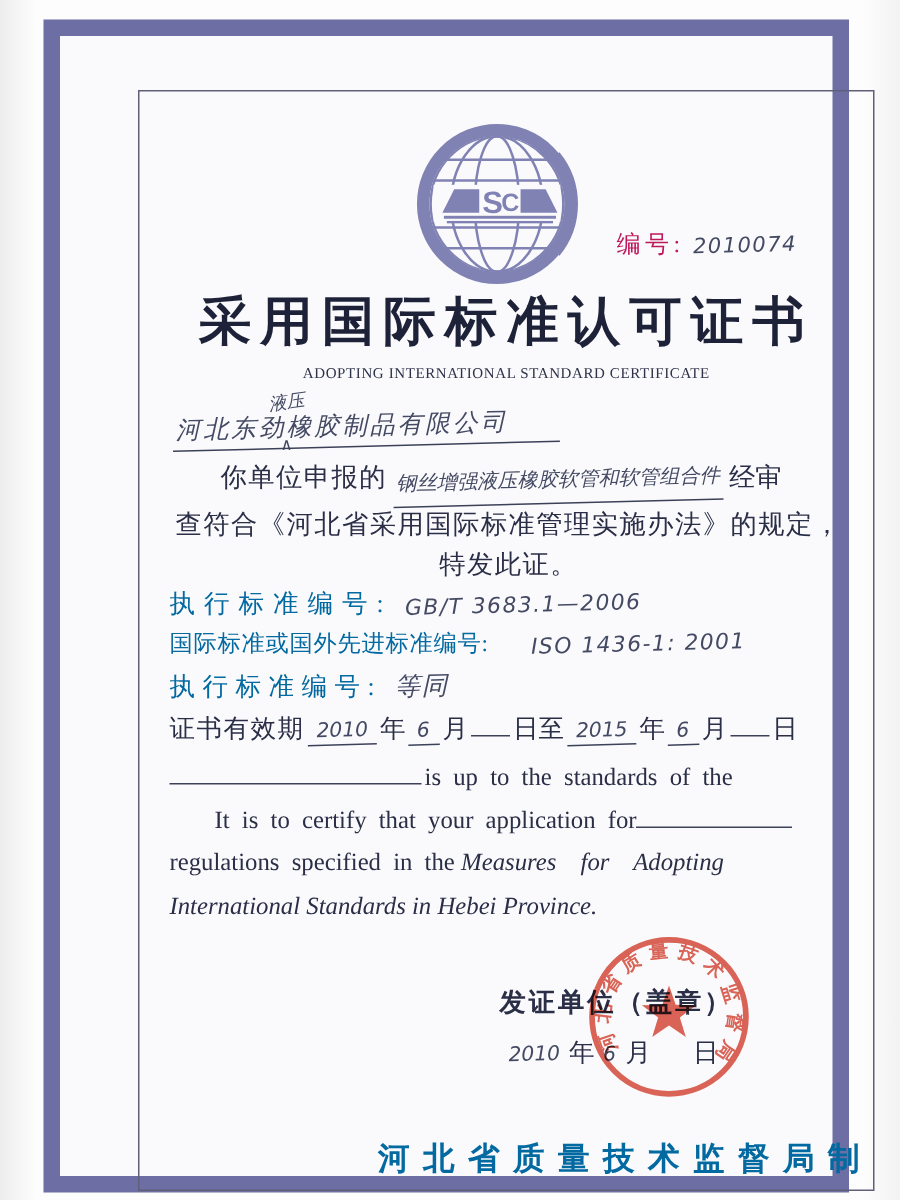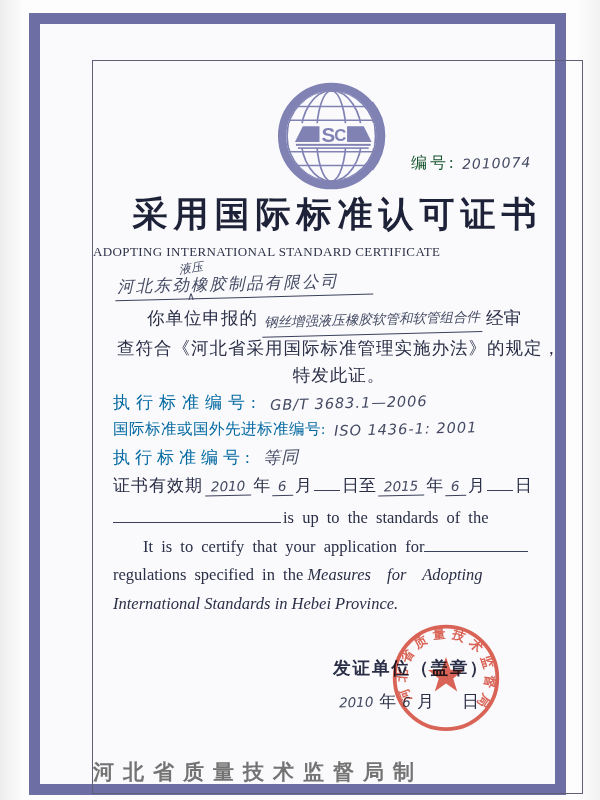--- a/index.html
+++ b/index.html
@@ -17,35 +17,35 @@
     background:#fafafc;
   }
   .inner-frame{
     position:absolute;left:52px;top:36px;width:491px;height:734px;
     border:1.5px solid #5f6078;box-sizing:border-box;
   }
   
   .logo{position:absolute;left:50%;top:16px;transform:translateX(-54%);width:118px;height:118px;}
   
   .serial{position:absolute;left:318px;top:92px;white-space:nowrap;display:flex;align-items:baseline;gap:6px;}
-  .serial-label{font-size:16px;letter-spacing:3px;color:#14532d;}
+  .serial-label{font-size:16px;letter-spacing:3px;color:#be185d;}
   
   .hw{
     font-family:"DejaVu Sans",sans-serif;font-style:italic;
     color:#444a63;transform:rotate(-1.5deg);display:inline-block;
   }
   .serial .hw{font-size:14px;letter-spacing:1px;}
   
   .title{
     position:absolute;top:130px;left:0;width:100%;text-align:center;
     font-size:35px;font-weight:bold;letter-spacing:6px;color:#1e2238;
   }
   .subtitle{
-    position:absolute;top:183px;left:0;width:100%;text-align:left;
-    font-size:13px;letter-spacing:0.4px;color:#2e3248;
+    position:absolute;top:183px;left:0;width:100%;text-align:center;
+    font-size:10px;letter-spacing:0.4px;color:#2e3248;
   }
   
   .company{position:absolute;left:20px;top:203px;width:450px;height:40px;}
   .company .insert{position:absolute;left:66px;top:-4px;font-size:12px;transform:rotate(-8deg);}
   .company .caret{position:absolute;left:74px;top:26px;font-size:11px;color:#444a63;}
   .company .name{
     position:absolute;left:2px;top:9px;font-size:16.5px;letter-spacing:2px;
     border-bottom:1.2px solid #3c415a;padding:0 16px 2px 2px;min-width:240px;
   }
   
@@ -53,21 +53,21 @@
   .para .l1{display:flex;align-items:baseline;white-space:nowrap;}
   .para .indent{letter-spacing:1px;padding-left:34px;}
   .para .product{
     font-size:13.5px;border-bottom:1.2px solid #3c415a;margin:0 4px;
     padding:0 2px 1px 2px;letter-spacing:0;white-space:nowrap;
   }
   .para .l2,.para .l3{letter-spacing:1px;}
   
   .field{position:absolute;left:20px;display:flex;align-items:baseline;white-space:nowrap;}
   .f-standard{top:330px;}
-  .f-intl{top:358px;}
+  .f-intl{top:358px;gap:20px;}
   .f-conformity{top:385px;}
   .field .flabel{font-size:17px;color:#0369a1;}
   .f-standard .flabel{letter-spacing:6px;}
   .f-intl .flabel{font-size:15.5px;letter-spacing:0.5px;}
   .f-conformity .flabel{letter-spacing:5px;}
   .field .hw{font-size:14.5px;margin-left:8px;letter-spacing:1px;}
   .f-conformity .hw{font-size:17px;}
   
   .validity{position:absolute;left:20px;top:413px;display:flex;align-items:baseline;white-space:nowrap;font-size:17px;color:#2a2e46;}
   .validity .hw{font-size:13.5px;border-bottom:1.2px solid #3c415a;padding:0 6px 1px 6px;margin:0 2px;}
@@ -83,22 +83,22 @@
   
   .issuer{position:absolute;left:240px;top:595px;}
   .issuer .ilabel{font-size:17.5px;font-weight:bold;letter-spacing:2px;color:#2a2e46;}
   .issuer .idate{margin-top:10px;font-size:17px;display:flex;align-items:baseline;color:#2a2e46;}
   .issuer .idate .hw{font-size:13.5px;margin:0 6px;}
   .issuer .gap{display:inline-block;width:28px;}
   
   .seal{position:absolute;left:296px;top:558px;width:114px;height:114px;opacity:0.88;mix-blend-mode:multiply;}
   
   .footer{
-    position:absolute;left:0;top:697px;width:100%;text-align:left;
-    font-size:21px;font-weight:bold;letter-spacing:9px;color:#737373;
+    position:absolute;left:0;top:697px;width:100%;text-align:right;
+    font-size:21px;font-weight:bold;letter-spacing:9px;color:#0369a1;
   }
 </style>
 </head>
 <body>
 
 <div class="page">
   <div class="purple-frame">
     <div class="inner-frame">
 
       <div class="logo">

